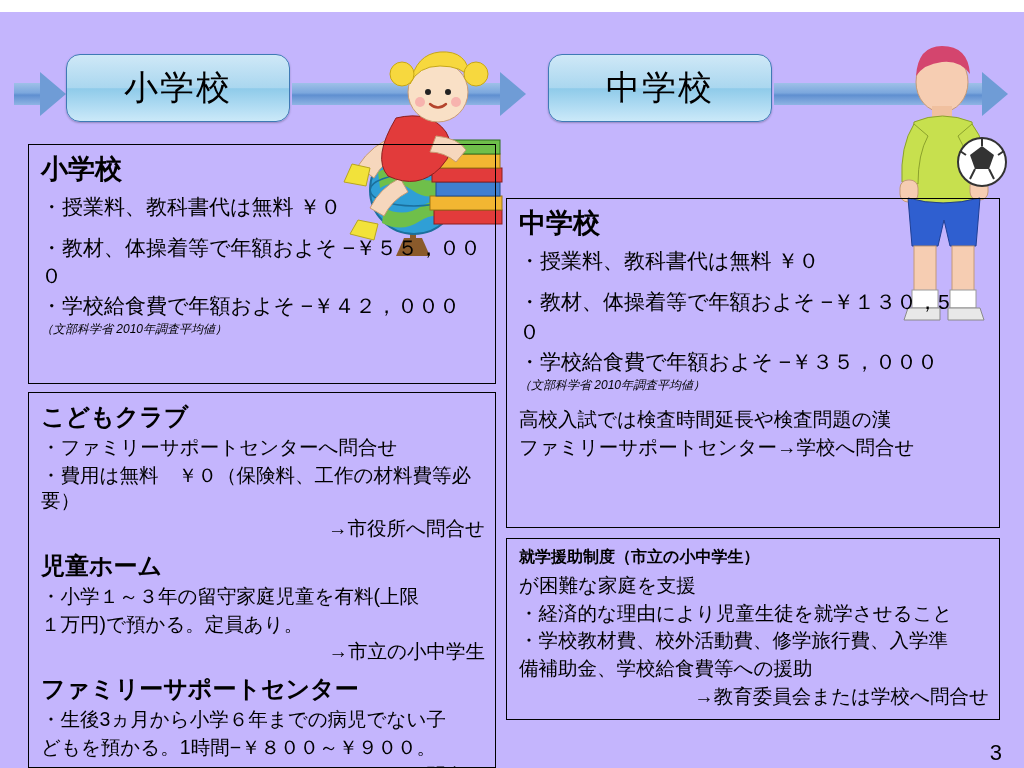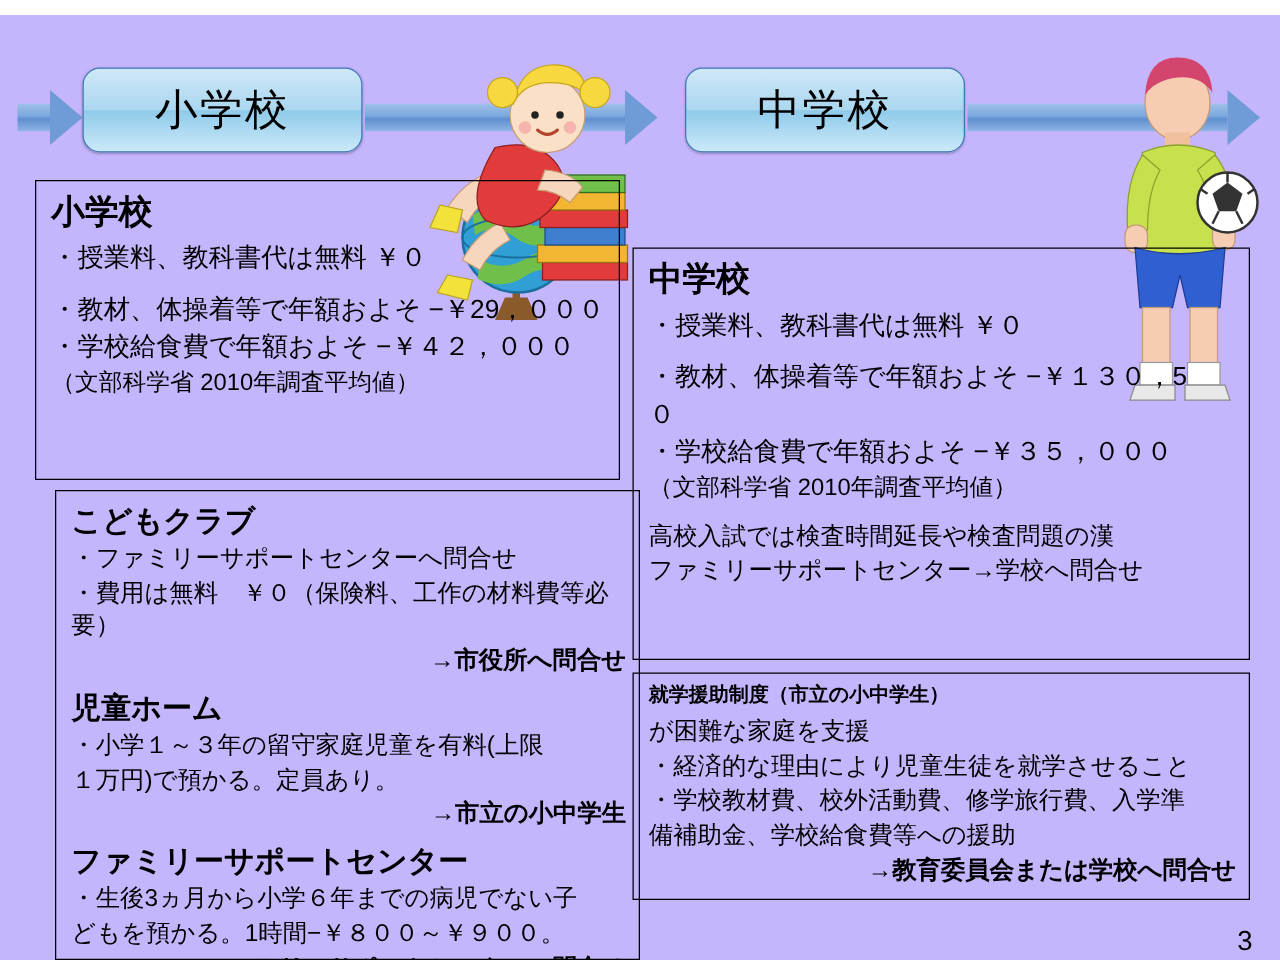--- a/index.html
+++ b/index.html
@@ -69,33 +69,33 @@
     margin: 2px 0 6px 0;
   }
   .bx-title.sm { font-size: 16px; }
   .line {
     font-size: 19.5px;
     line-height: 1.32;
     margin: 0 0 2px 0;
     white-space: pre-wrap;
   }
   .line.big { font-size: 21px; }
-  .line.small { font-size: 19px; }
+  .line.small { font-size: 12px; font-style: italic; }
   .spacer { height: 12px; }
-  .right-ind { text-align: right; font-weight: bold; }
+  .right-ind { text-align: right; }
   .sub-head {
     font-size: 24px;
     font-weight: bold;
     margin: 8px 0 2px 0;
   }
   .sub-head.first { margin-top: 2px; }
 
   
   #box-sho      { left: 28px;  top: 132px; width: 468px; height: 240px; }
-  #box-kodomo   { left: 44px;  top: 380px; width: 468px; height: 376px; }
+  #box-kodomo   { left: 28px;  top: 380px; width: 468px; height: 376px; }
   #box-chu      { left: 506px; top: 186px; width: 494px; height: 330px; }
   #box-shugaku  { left: 506px; top: 526px; width: 494px; height: 182px; }
 
   
   #page-num {
     position: absolute;
     right: 22px; bottom: 14px;
     font-size: 22px;
     color: #000;
   }
@@ -203,21 +203,21 @@
       <circle cx="102" cy="120" r="24" fill="#ffffff" stroke="#333" stroke-width="2"></circle>
       <path d="M102 104 l12 9 l-5 14 l-14 0 l-5 -14 Z" fill="#333"></path>
       <path d="M102 96 l0 8 M118 113 l6 -4 M86 113 l-6 -4 M95 127 l-5 10 M109 127 l5 10" stroke="#333" stroke-width="2" fill="none"></path>
     </svg>
   </div>
 
   <div class="box" id="box-sho">
     <div class="bx-title">小学校</div>
     <div class="line big">・授業料、教科書代は無料 ￥０</div>
     <div class="spacer"></div>
-    <div class="line big">・教材、体操着等で年額およそ −￥29，０００</div>
+    <div class="line big">・教材、体操着等で年額およそ −￥５５，０００</div>
     <div class="line big">・学校給食費で年額およそ −￥４２，０００</div>
     <div class="line small">（文部科学省 2010年調査平均値）</div>
   </div>
 
   <div class="box" id="box-kodomo">
     <div class="sub-head first">こどもクラブ</div>
     <div class="line">・ファミリーサポートセンターへ問合せ</div>
     <div class="line">・費用は無料　￥０（保険料、工作の材料費等必要）</div>
     <div class="line right-ind">→市役所へ問合せ</div>
 

